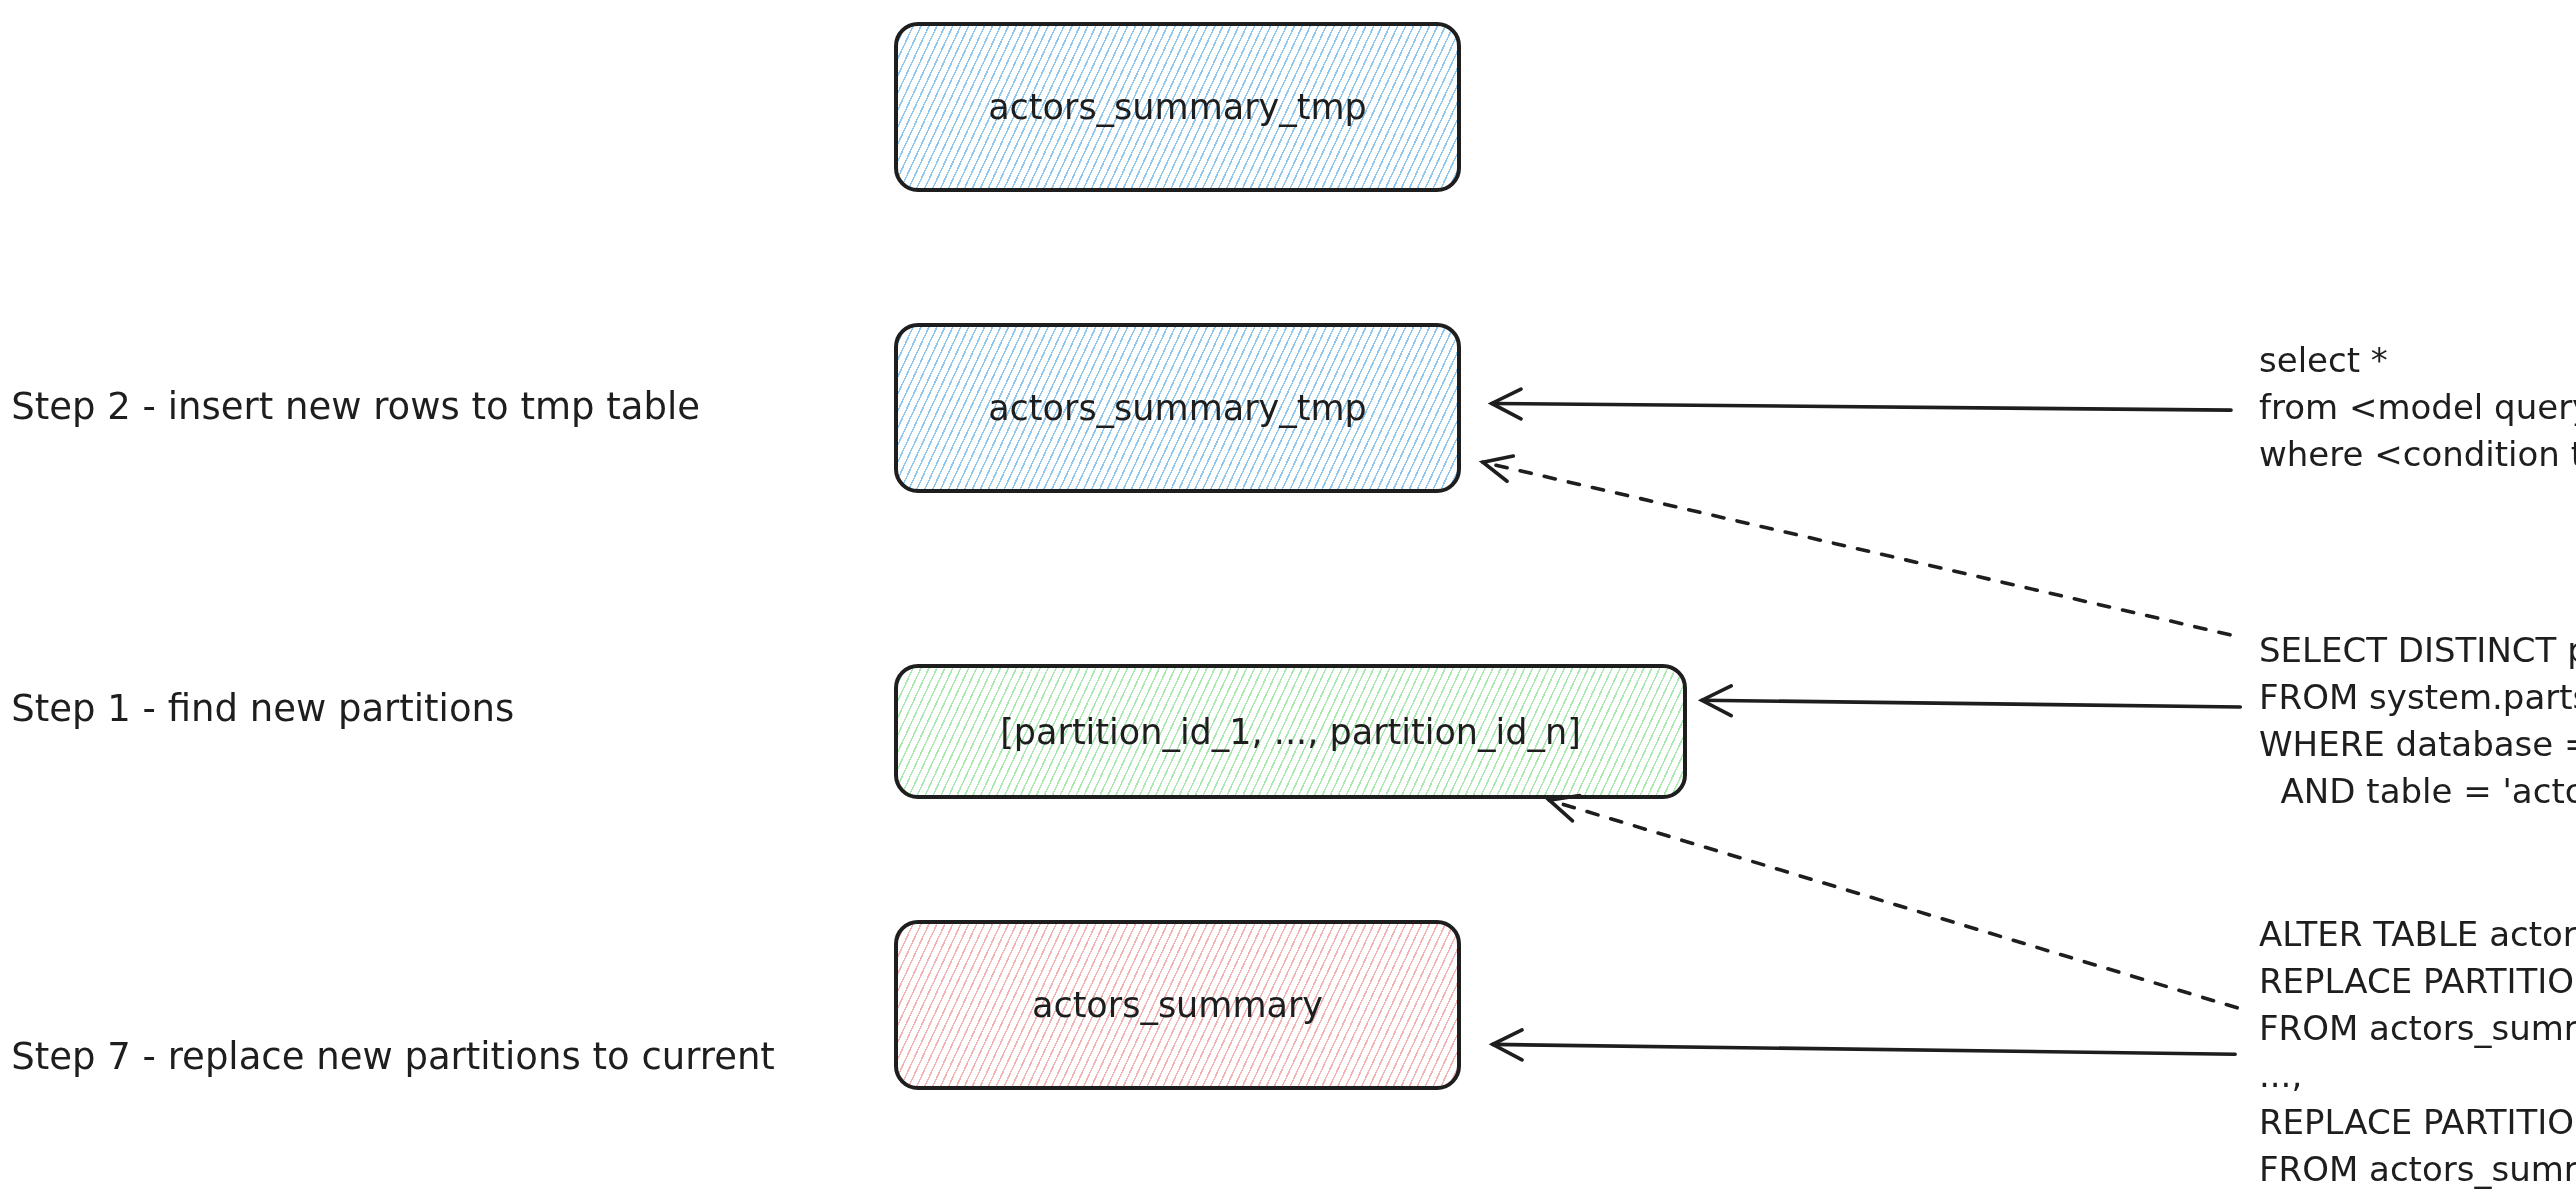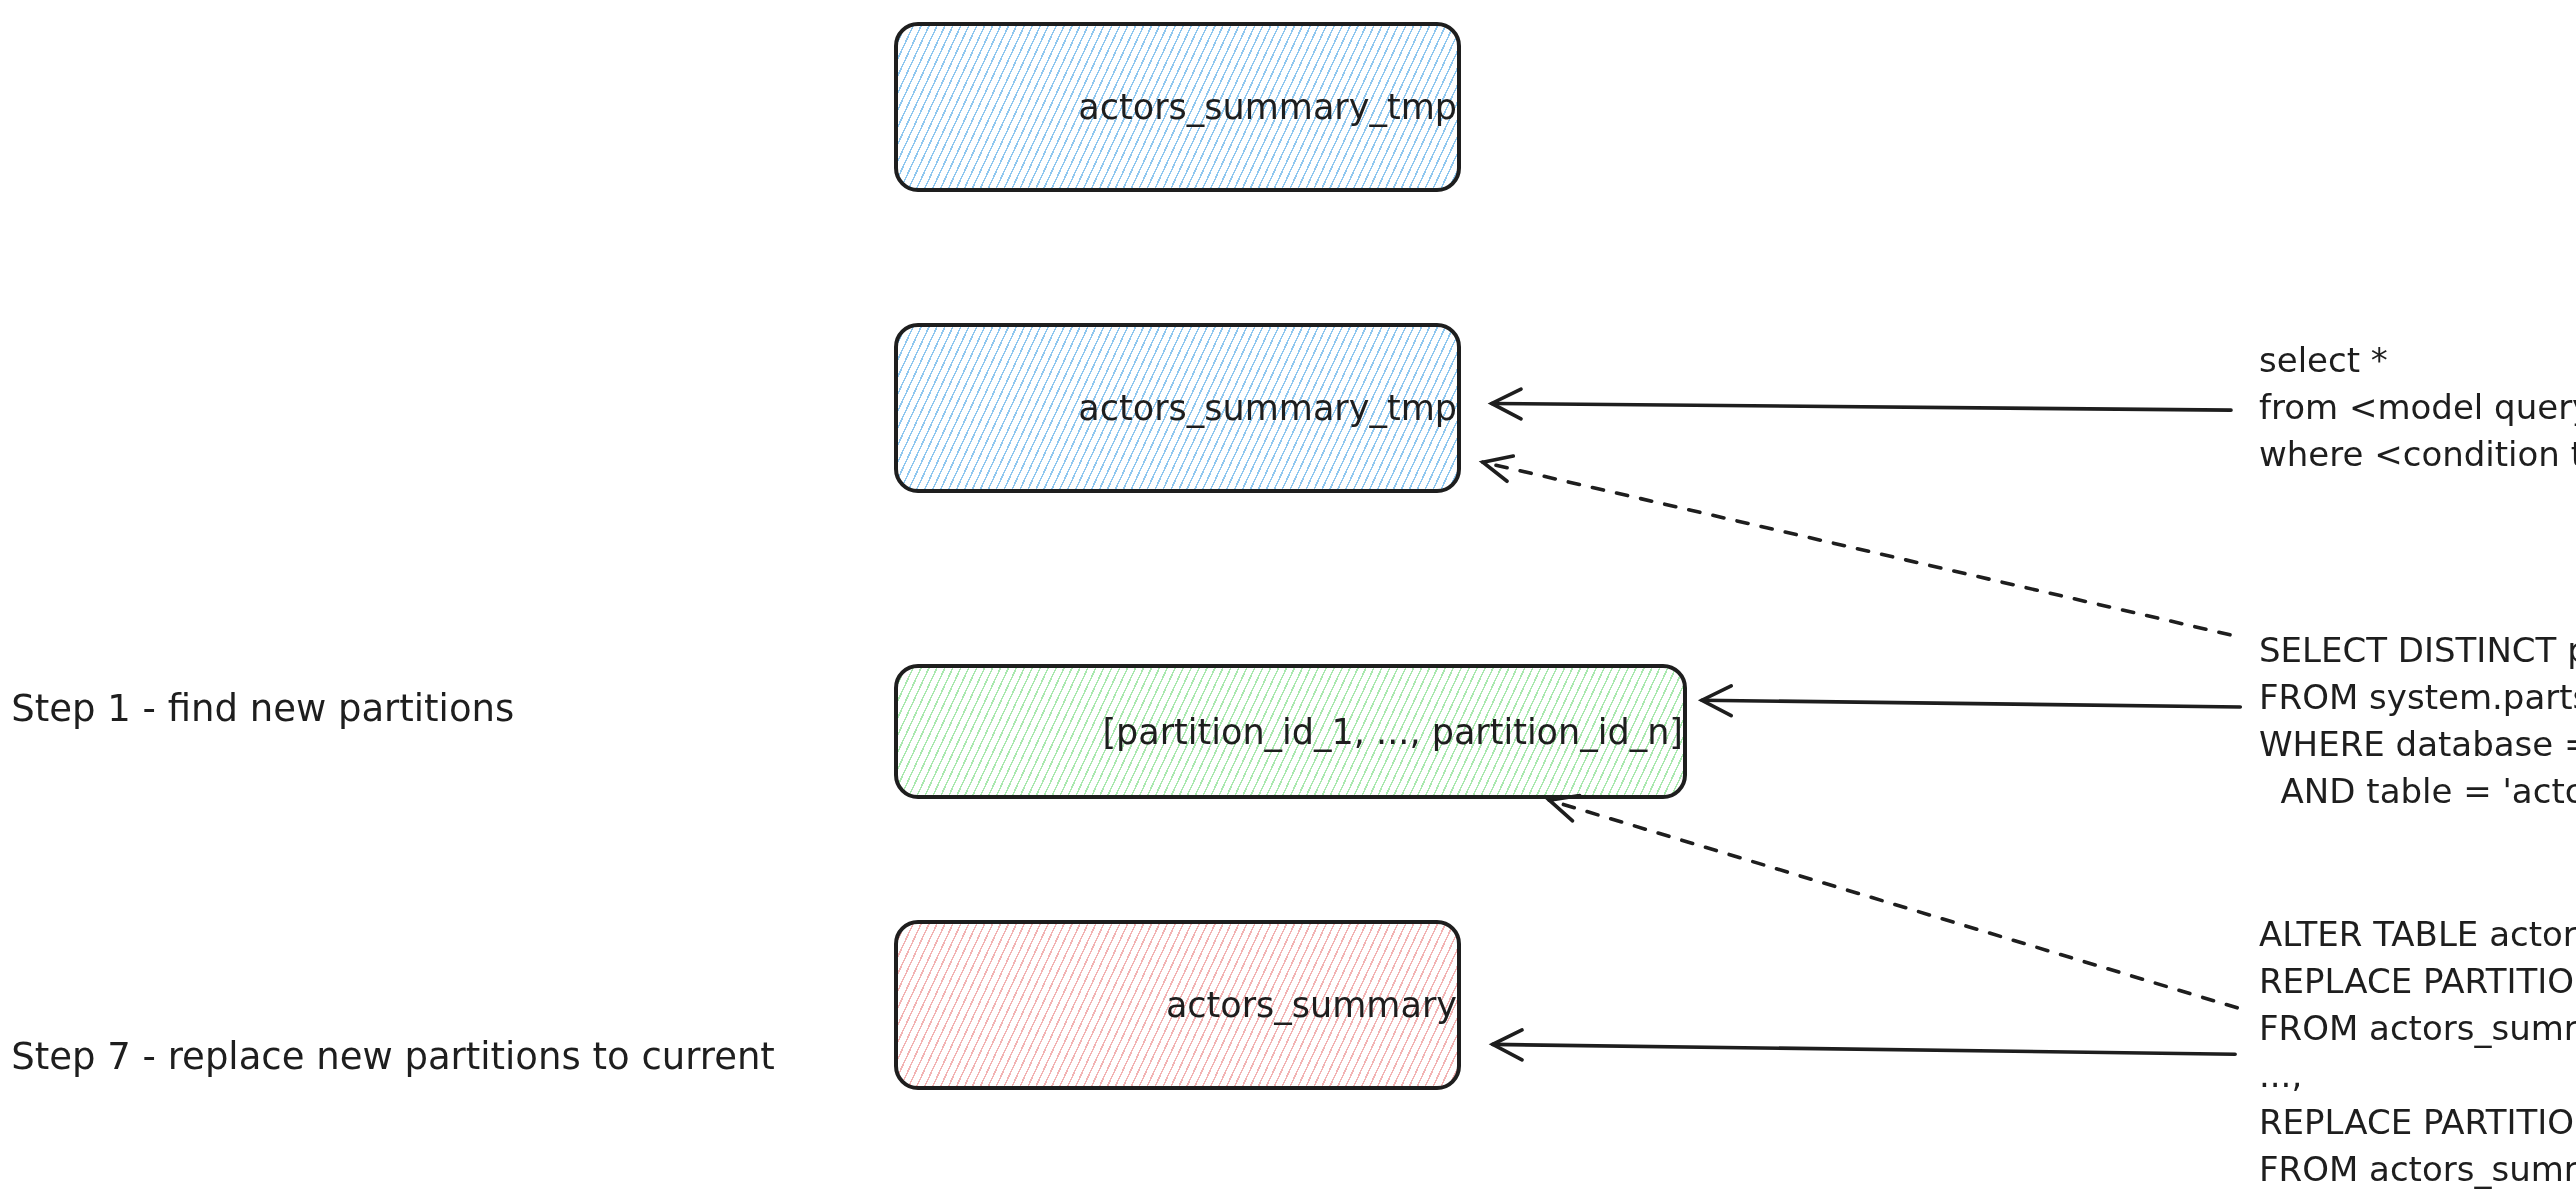--- a/index.html
+++ b/index.html
@@ -26,21 +26,21 @@
     white-space: nowrap;
     color: #1e1e1e;
   }
   .node {
     position: absolute;
     box-sizing: border-box;
     border: 4.1px solid #1e1e1e;
     border-radius: 24px;
     display: flex;
     align-items: center;
-    justify-content: flex-end;
+    justify-content: center;
   }
   .fill-blue {
     background: repeating-linear-gradient(115deg,
       rgba(255,255,255,0) 0 5.7px, #8fc7ef 5.7px 7.2px);
   }
   .fill-green {
     background: repeating-linear-gradient(115deg,
       rgba(255,255,255,0) 0 5.7px, #a9e8ae 5.7px 7.2px);
     margin-top: 23px;
   }
@@ -82,20 +82,21 @@
   }
   .thin {
     stroke-width: 5;
   }
 </style>
 </head>
 <body>
 
 <div id="canvas">
 
+  <div class="step-label" style="top:381px">Step 2 - insert new rows to tmp table</div>
   <div class="step-label" style="top:683px">Step 1 - find new partitions</div>
   <div class="step-label" style="top:1031px">Step 7 - replace new partitions to current</div>
 
   <div class="node fill-blue" style="left:894px; top:21.6px; width:567px; height:170px">
     <span class="node-label">actors_summary_tmp</span>
   </div>
 
   <div class="node fill-blue" style="left:894px; top:323px; width:567px; height:170px">
     <span class="node-label">actors_summary_tmp</span>
   </div>

